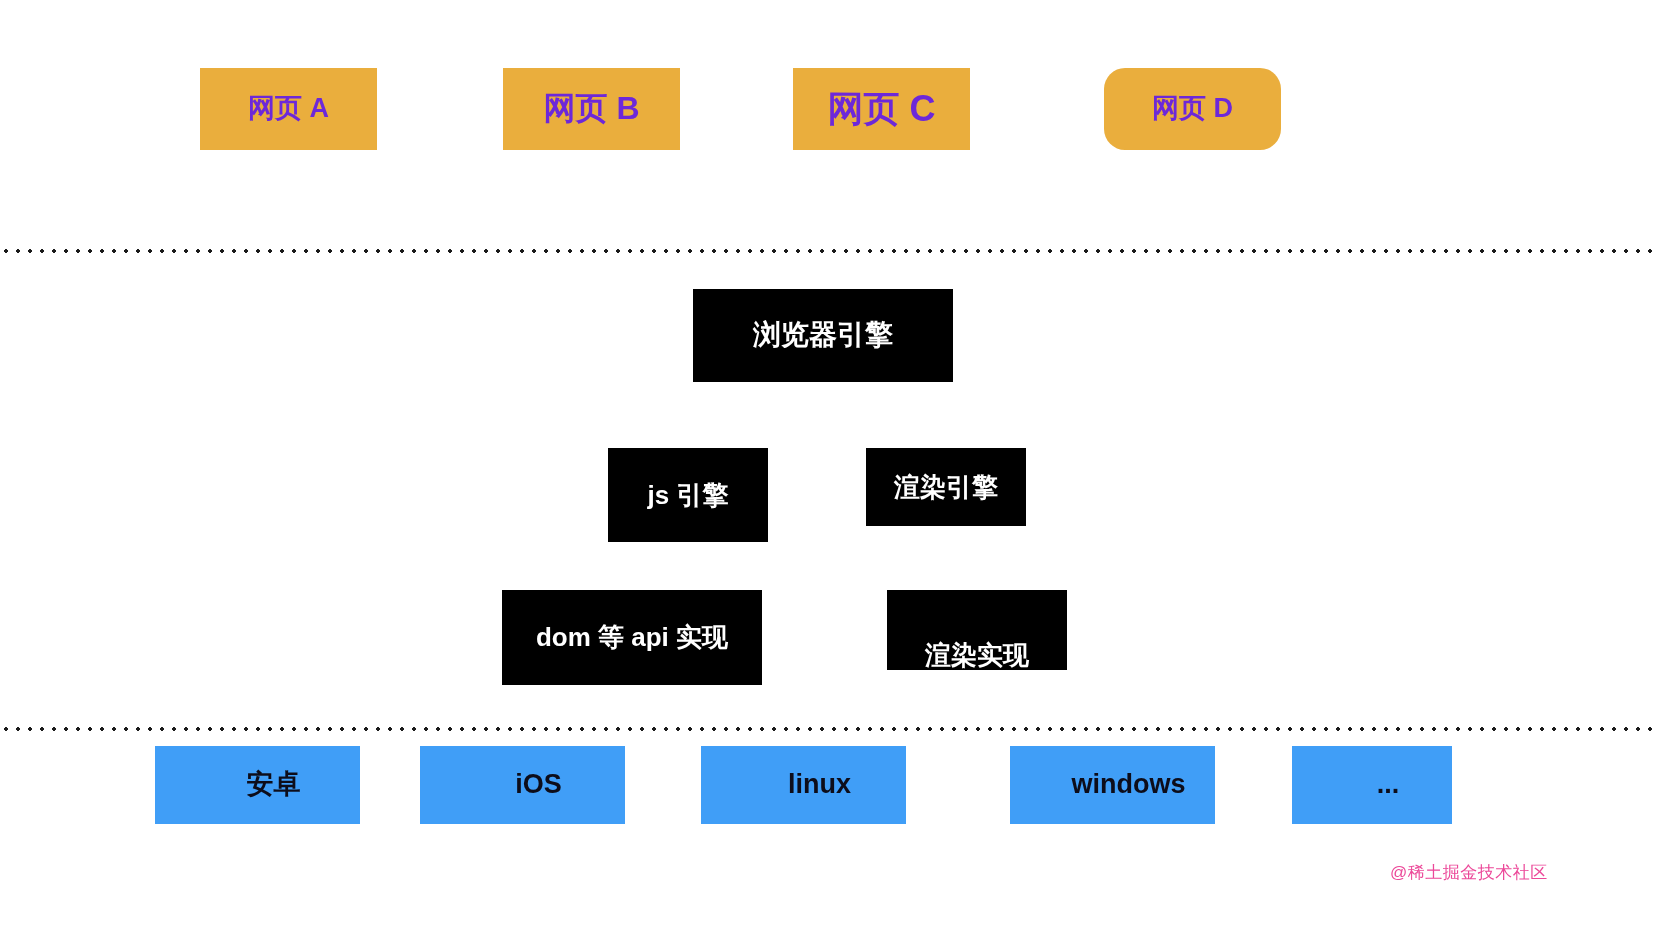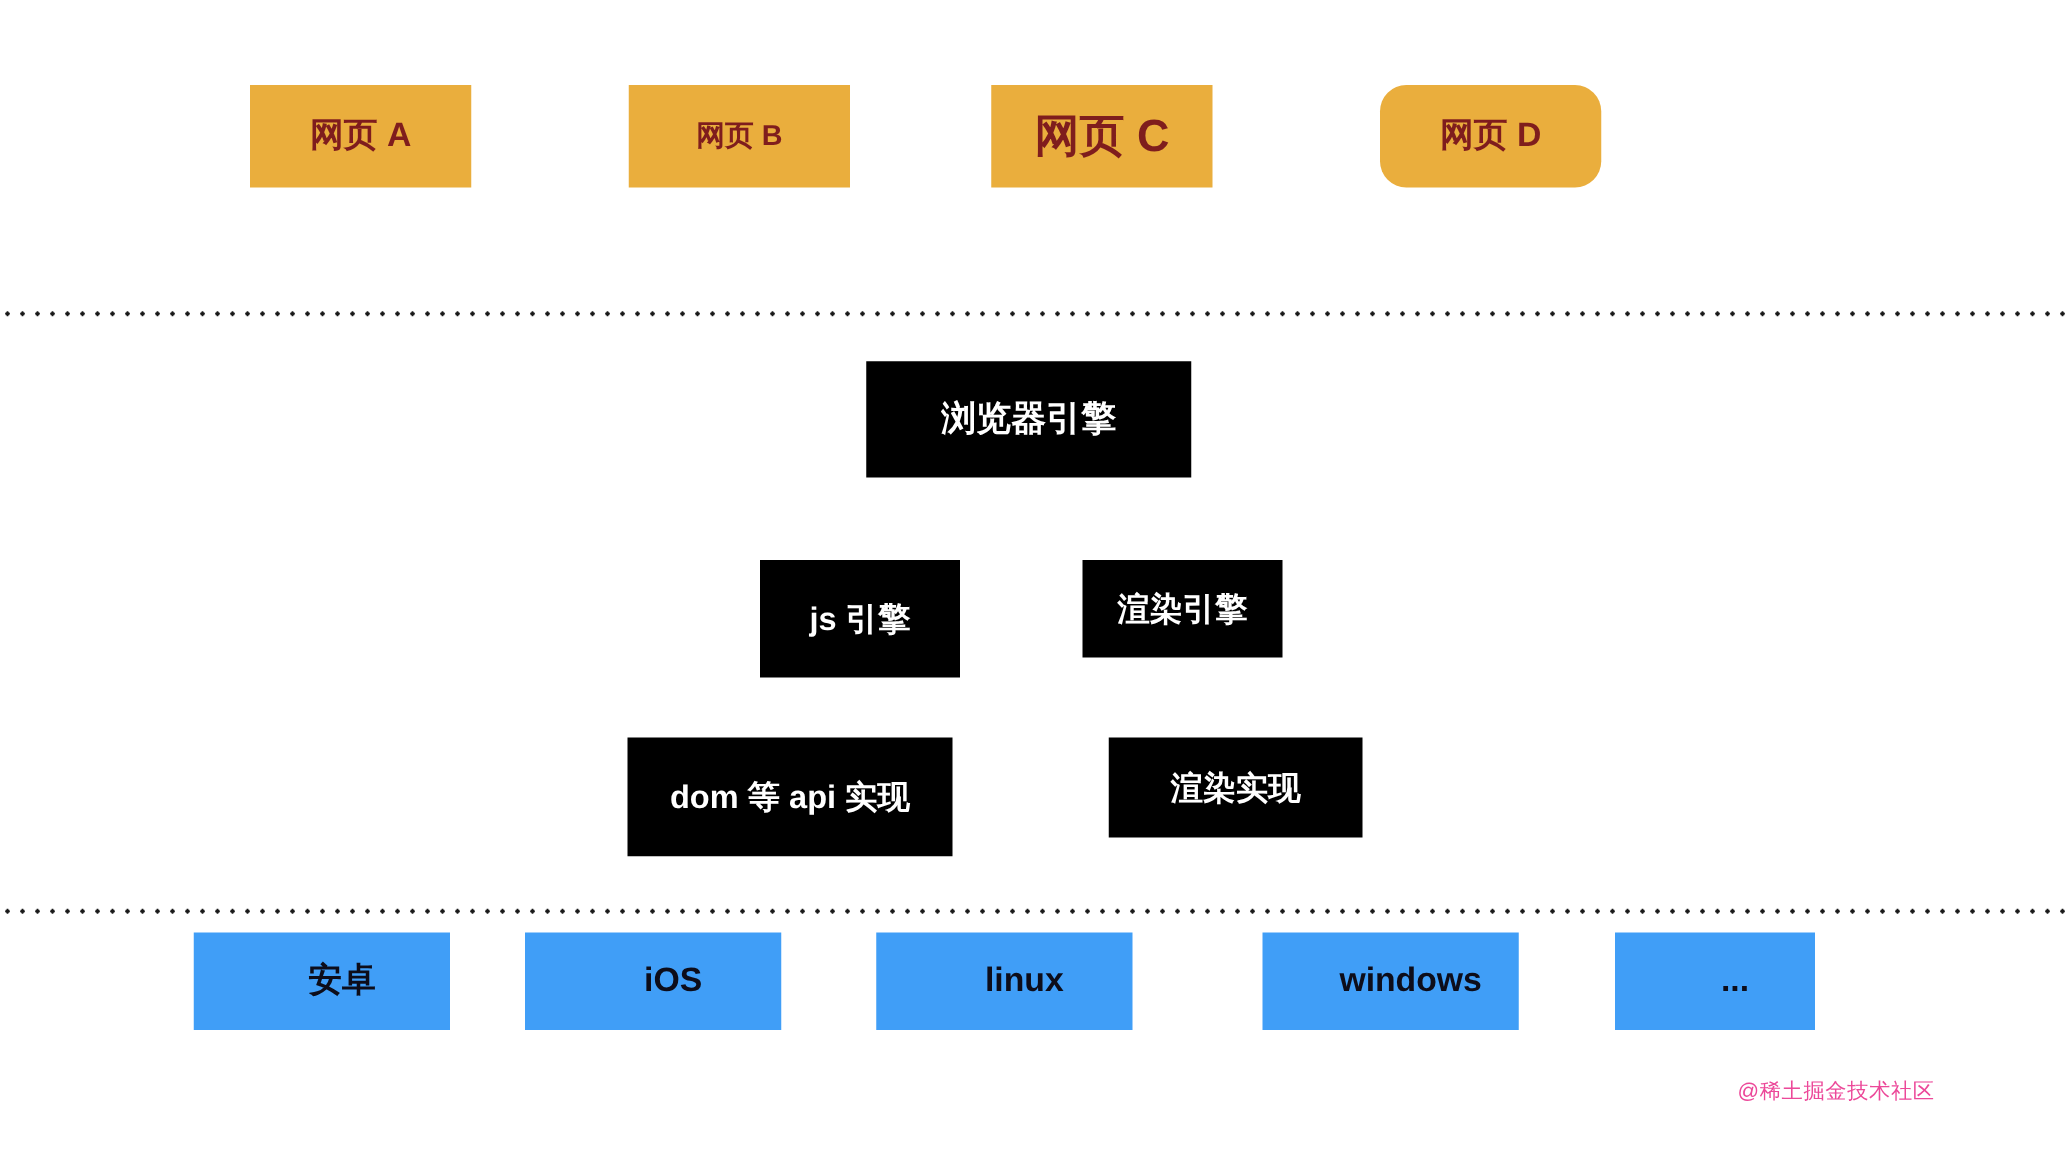--- a/index.html
+++ b/index.html
@@ -22,21 +22,21 @@
     display: flex;
     align-items: center;
     justify-content: center;
     box-sizing: border-box;
     text-align: center;
     line-height: 1.1;
     white-space: nowrap;
   }
   .box-page {
     background: #eaae3d;
-    color: #7f1d1d;
+    color: #6d28d9;
     font-size: 27px;
     font-weight: 700;
   }
   .box-engine {
     background: #000000;
     color: #ffffff;
     font-weight: 700;
   }
   .box-os {
     background: #409ef7;
@@ -64,21 +64,21 @@
   }
 </style>
 </head>
 <body>
 
 <div id="canvas">
 
   <div class="box box-page" style="left: 200px; top: 68px; width: 177px; height: 82px; font-size: 27px;">
     <span>网页 A</span>
   </div>
-  <div class="box box-page" style="left: 503px; top: 68px; width: 177px; height: 82px; font-size: 23px;">
+  <div class="box box-page" style="left: 503px; top: 68px; width: 177px; height: 82px; font-size: 32px;">
     <span>网页 B</span>
   </div>
   <div class="box box-page" style="left: 793px; top: 68px; width: 177px; height: 82px; font-size: 36px;">
     <span>网页 C</span>
   </div>
   <div class="box box-page" style="left: 1104px; top: 68px; width: 177px; height: 82px; font-size: 27px; border-radius: 21px;">
     <span>网页 D</span>
   </div>
 
   <div class="divider" style="top: 249px;"></div>
@@ -88,21 +88,21 @@
   </div>
   <div class="box box-engine" style="left: 608px; top: 448px; width: 160px; height: 94px; font-size: 26px;">
     <span>js 引擎</span>
   </div>
   <div class="box box-engine" style="left: 866px; top: 448px; width: 160px; height: 78px; font-size: 26px;">
     <span>渲染引擎</span>
   </div>
   <div class="box box-engine" style="left: 502px; top: 590px; width: 260px; height: 95px; font-size: 26px;">
     <span>dom 等 api 实现</span>
   </div>
-  <div class="box box-engine" style="left: 887px; top: 590px; width: 203px; height: 80px; font-size: 26px;">
+  <div class="box box-engine" style="left: 887px; top: 590px; width: 180px; height: 80px; font-size: 26px; align-items: flex-end;">
     <span>渲染实现</span>
   </div>
 
   <div class="divider" style="top: 727px;"></div>
 
   <div class="box box-os" style="left: 155px; top: 746px; width: 205px; height: 78px; font-size: 27px;">
     <span>安卓</span>
   </div>
   <div class="box box-os" style="left: 420px; top: 746px; width: 205px; height: 78px; font-size: 27px; align-items: center;">
     <span>iOS</span>

